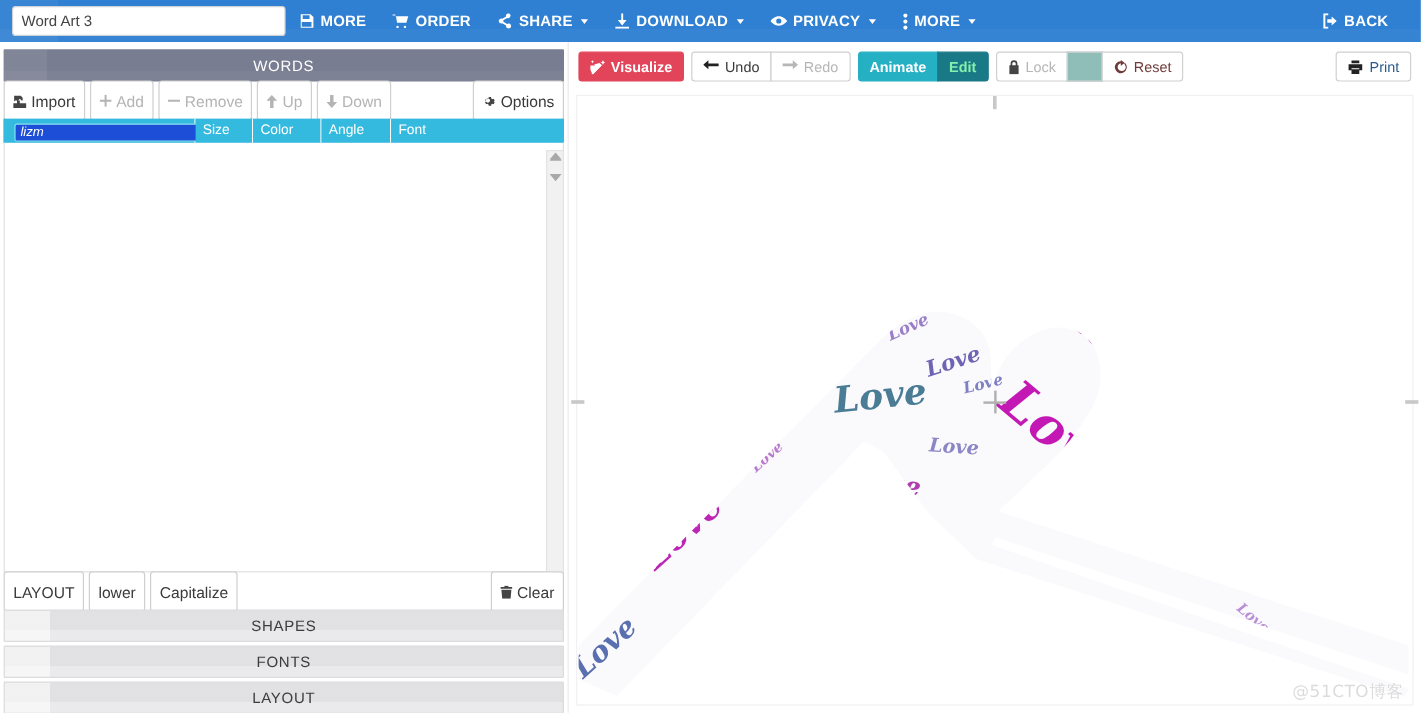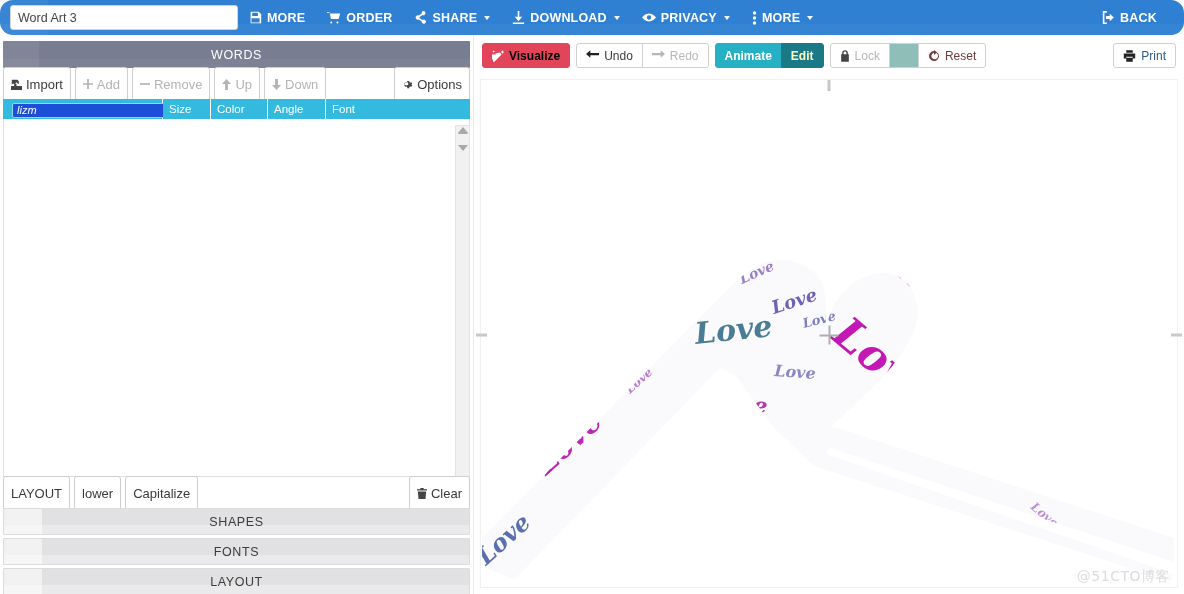--- a/index.html
+++ b/index.html
@@ -13,21 +13,20 @@
   }
 
   
   #topbar {
     position: absolute; left: 0; top: 0;
     width: 1184px; height: 35px;
     background: #2f80d2;
     display: flex; align-items: center;
     padding: 0 10px;
     overflow: hidden;
-    border-radius: 13px;
   }
   #topbar::after{
     content:""; position:absolute; left:0; top:0; width:100%; height:100%;
     background:
       linear-gradient(90deg, rgba(255,255,255,.045) 0 48px, rgba(0,0,0,0) 48px 96px),
       linear-gradient(0deg, rgba(255,255,255,.03) 0 11px, rgba(0,0,0,0) 11px 22px);
     pointer-events:none;
   }
   #title-input {
     width: 228px; height: 25px;
@@ -172,28 +171,28 @@
   }
   .tbtn {
     height: 25px; border: 1px solid #d0d0d0; background: #fff;
     border-radius: 3px; font-size: 12px; color: #3a3a3a;
     display: inline-flex; align-items: center; gap: 5px;
     padding: 0 9px; cursor: pointer; white-space: nowrap;
     font-family: "Liberation Sans", sans-serif;
   }
   .tbtn.disabled { color: #b6b6b6; }
   #btn-visualize {
-    background: #e2455a; border-color: #e2455a; color: #000000; font-weight: bold;
+    background: #e2455a; border-color: #e2455a; color: #ffffff; font-weight: bold;
   }
   .group { display: inline-flex; }
   .group .tbtn { border-radius: 0; margin-left: -1px; }
   .group .tbtn:first-child { border-radius: 3px 0 0 3px; margin-left: 0; }
   .group .tbtn:last-child { border-radius: 0 3px 3px 0; }
   #btn-animate { background: #26b0c4; border-color: #26b0c4; color: #fff; font-weight: bold; }
-  #btn-edit { background: #1a7986; border-color: #1a7986; color: #fef9c3; font-weight: bold; }
+  #btn-edit { background: #1a7986; border-color: #1a7986; color: #86efac; font-weight: bold; }
   #color-swatch {
     width: 30px; height: 25px; border: 1px solid #d0d0d0;
     background: #8fbdb8; margin-left: -1px; border-radius: 0; cursor: pointer;
   }
   #btn-reset { color: #6f3a3a; }
   #btn-print { position: absolute; right: 8px; color: #2a5a8c; }
 
   
   #canvas-wrap {
     position: absolute; left: 0; top: 41px;

